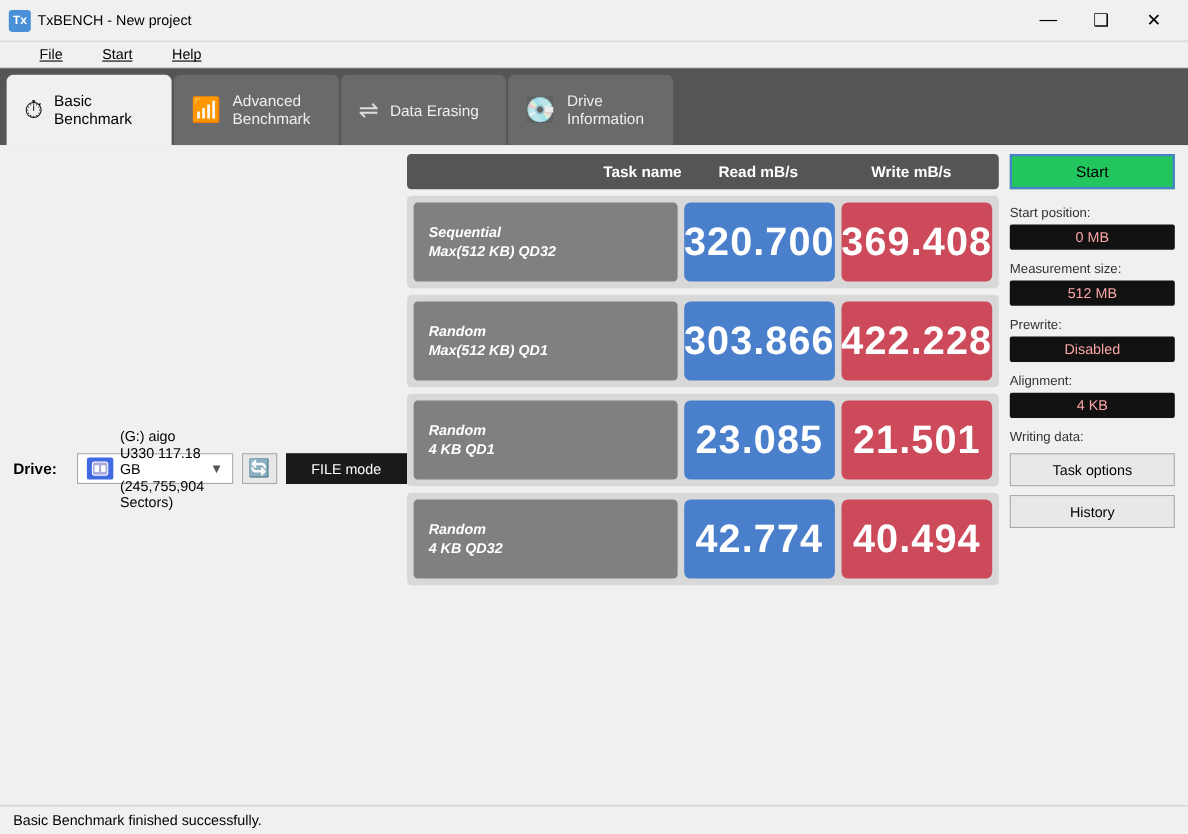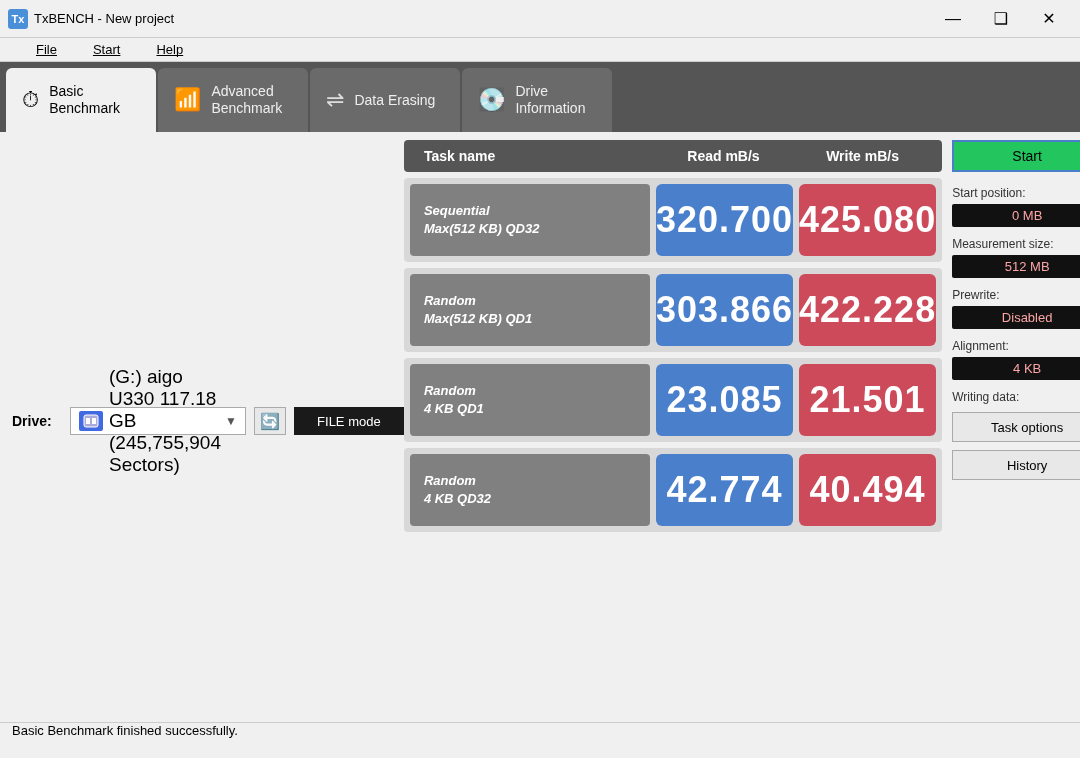--- a/index.html
+++ b/index.html
@@ -134,21 +134,21 @@
       padding: 0 8px;
       font-size: 13px;
       background: white;
       display: flex;
       align-items: center;
       cursor: pointer;
       position: relative;
     }
     .drive-select-text {
       flex: 1;
-      font-size: 19px;
+      font-size: 13px;
     }
     .drive-icon-usb {
       width: 24px; height: 20px;
       background: #4169e1;
       margin-right: 6px;
       display: flex; align-items: center; justify-content: center;
       border-radius: 2px;
     }
     .drive-chevron {
       font-size: 12px;
@@ -195,21 +195,21 @@
       border-radius: 4px;
       padding: 8px 10px;
       gap: 0;
     }
     .bench-header-cell {
       text-align: center;
       color: white;
       font-size: 14px;
       font-weight: 600;
     }
-    .bench-header-cell:first-child { text-align: left; padding-left: 10px; }
+    .bench-header-cell:first-child { text-align: right; padding-left: 10px; }
 
     .bench-row {
       display: grid;
       grid-template-columns: 240px 1fr 1fr;
       gap: 6px;
       background: #d8d8d8;
       border-radius: 4px;
       padding: 6px 6px;
       align-items: center;
     }
@@ -279,22 +279,23 @@
       border: 1px solid #aaa;
       font-size: 13px;
       cursor: pointer;
       margin-top: 4px;
     }
 
     
     .statusbar {
       background: #f0f0f0;
       border-top: 1px solid #ccc;
-      height: 36px;
-      display: flex;
+      height: 26px;
+      display: flex;
+      align-items: center;
       padding: 0 12px;
       font-size: 13px;
       flex-shrink: 0;
     }
   </style>
 </head>
 <body>
 
 <div class="titlebar">
   <div class="titlebar-icon">
@@ -358,21 +359,21 @@
 
       <div class="bench-header">
         <div class="bench-header-cell">Task name</div>
         <div class="bench-header-cell">Read mB/s</div>
         <div class="bench-header-cell">Write mB/s</div>
       </div>
 
       <div class="bench-row">
         <div class="bench-task-label">Sequential<br>Max(512 KB) QD32</div>
         <div class="bench-value read">320.700</div>
-        <div class="bench-value write">425.080</div>
+        <div class="bench-value write">369.408</div>
       </div>
 
       <div class="bench-row">
         <div class="bench-task-label">Random<br>Max(512 KB) QD1</div>
         <div class="bench-value read">303.866</div>
         <div class="bench-value write">422.228</div>
       </div>
 
       <div class="bench-row">
         <div class="bench-task-label">Random<br>4 KB QD1</div>

